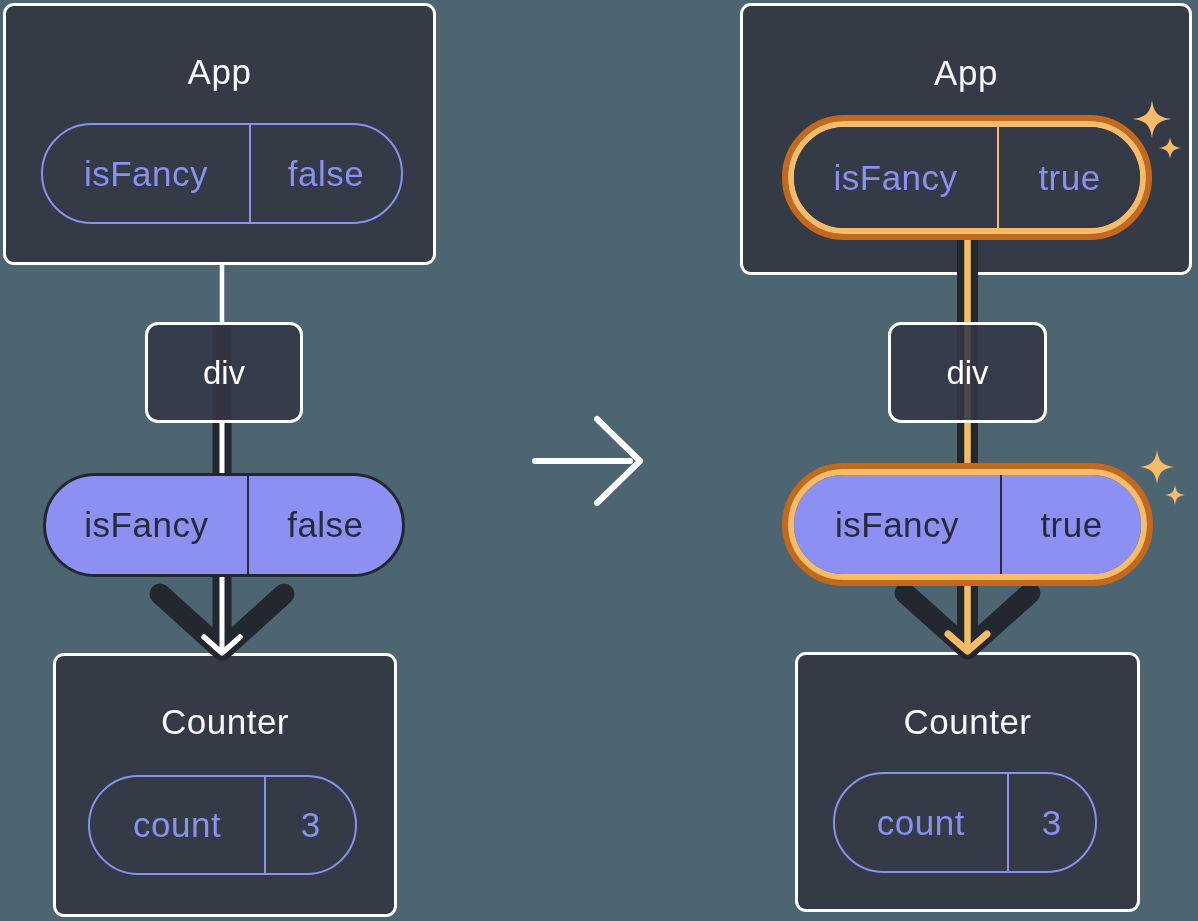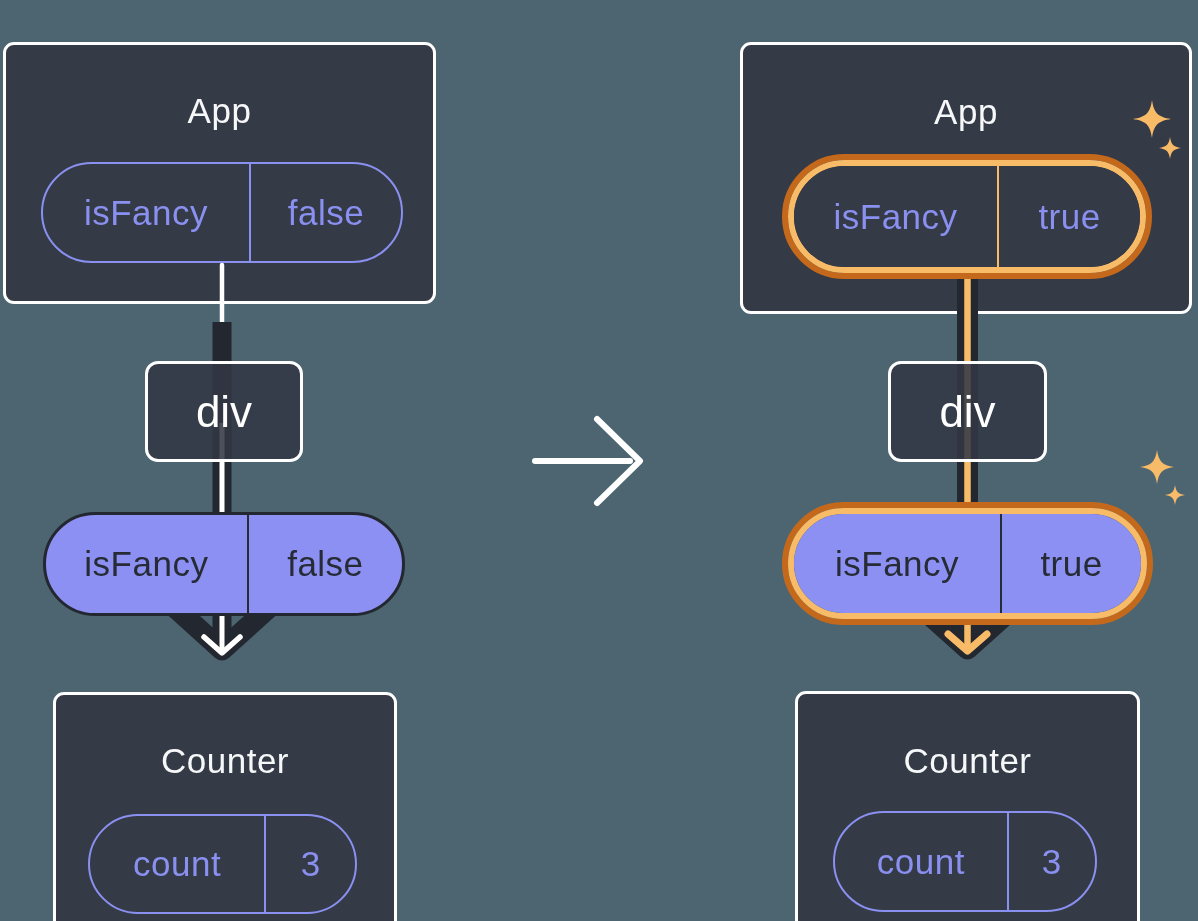--- a/index.html
+++ b/index.html
@@ -2,31 +2,31 @@
 <html style="--bg: #4C6571; --box: #343A46; --white: #FFFFFF; --title-text: #F6F7F9; --purple: #8A90F0; --purple-fill: #8B90F2; --dark: #23272F; --dark-text: #262B35; --orange-dark: #C4691B; --orange-light: #F8BB68;"><head>
 <meta charset="utf-8">
 <style>
   html,body{margin:0;padding:0;background:#4C6571;}
   *{box-sizing:border-box;}
   .canvas{
     position:relative;width:1198px;height:921px;overflow:hidden;
     background:var(--bg);
     font-family:"Liberation Sans", sans-serif;
   }
-  .abs{position:absolute;margin-top:39px;}
+  .abs{position:absolute;}
   .layer{position:absolute;left:0;top:0;width:1198px;height:921px;pointer-events:none;}
   .z1{z-index:1}.z2{z-index:2}.z3{z-index:3}.z4{z-index:4}
 
   .box{background:var(--box);border:3.5px solid var(--white);border-radius:11px;}
   .boxTitle{color:var(--title-text);font-size:35px;line-height:42px;text-align:center;letter-spacing:.5px;}
 
   .divbox{
     background:rgba(50,56,68,0.88);border:3px solid var(--white);border-radius:13px;
     display:flex;align-items:center;justify-content:center;
-    color:var(--white);font-size:44px;
+    color:var(--white);font-size:33px;
   }
 
   .pill{display:flex;border-radius:999px;}
   .pill .cell{display:flex;align-items:center;justify-content:center;font-size:35px;letter-spacing:.5px;}
   .outline{border:2.5px solid var(--purple);color:var(--purple);}
   .outline .cell.v{border-left:2px solid var(--purple);}
   .solid{background:var(--purple-fill);border:3px solid var(--dark);color:var(--dark-text);}
   .solid .cell.v{border-left:2.5px solid var(--dark-text);}
 
   .fancy{border:6px solid var(--orange-dark);border-radius:999px;}

